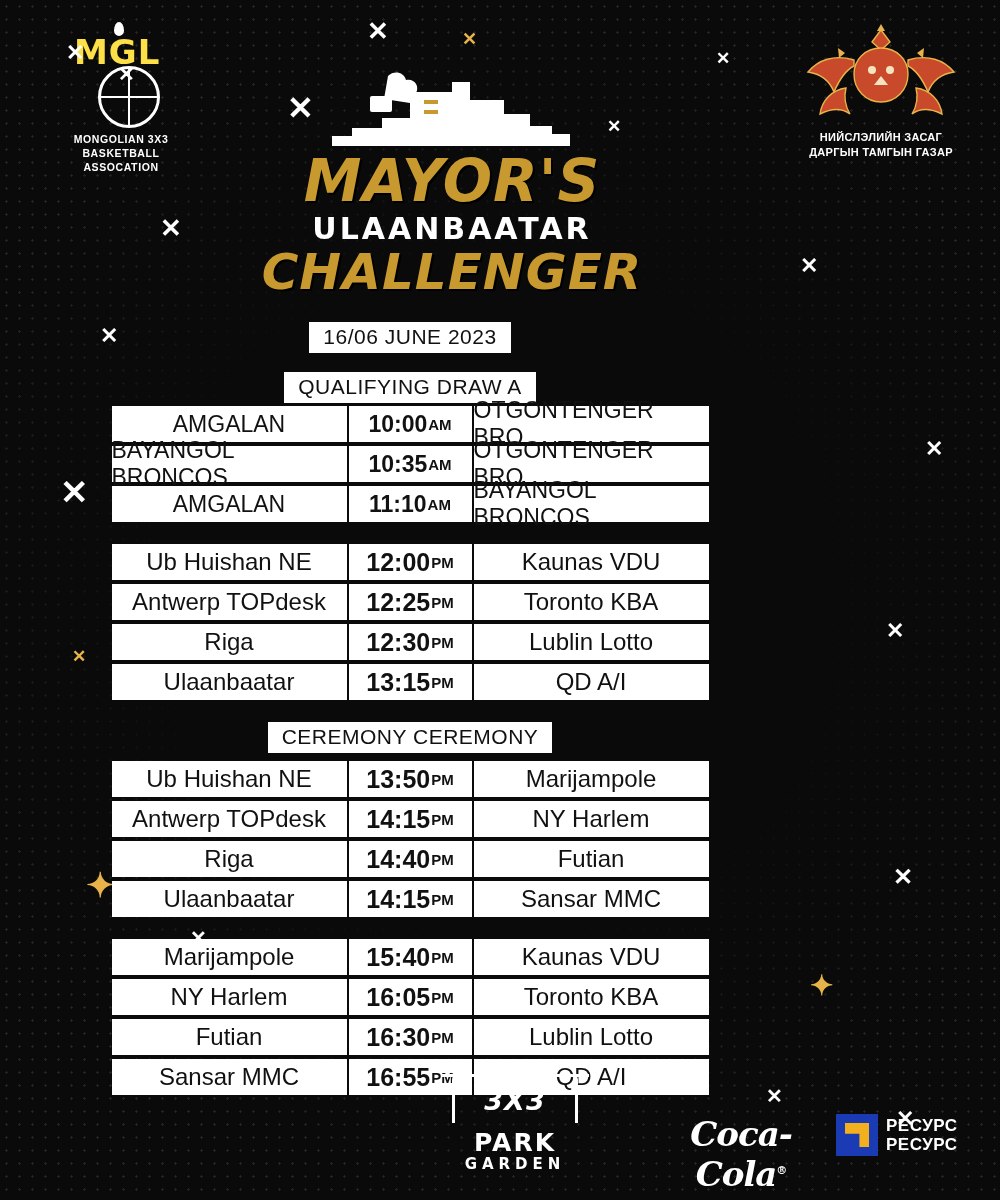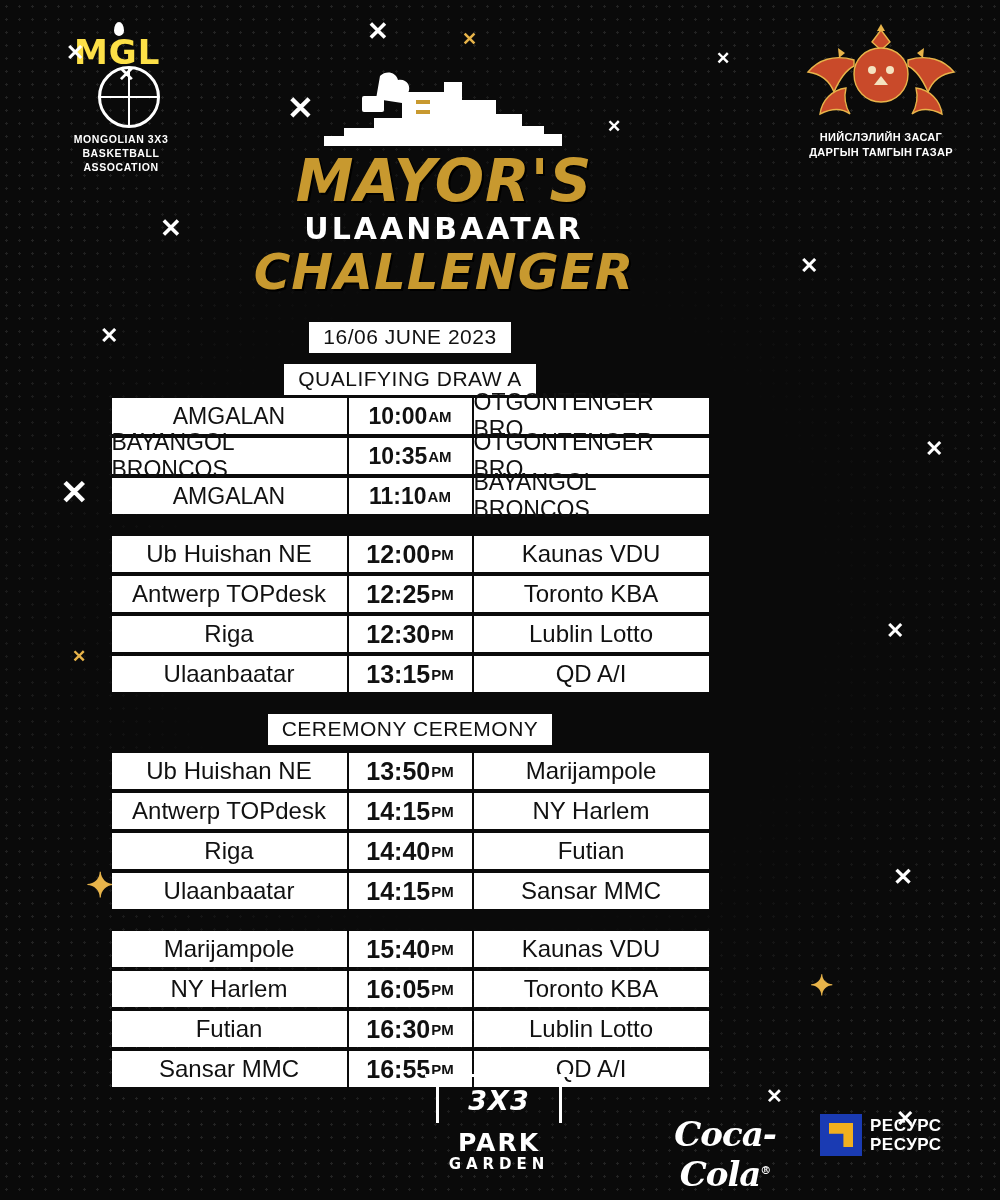--- a/index.html
+++ b/index.html
@@ -47,21 +47,21 @@
   .mgl-logo .x2{position:absolute;left:82px;top:44px;font-size:20px;font-weight:700;}
   .mgl-logo .cap{
     font-size:10.5px;font-weight:700;letter-spacing:.6px;line-height:1.35;margin-top:4px;
   }
 
   .gov-logo{position:absolute;right:24px;top:18px;width:190px;text-align:center;}
   .gov-emblem{position:relative;height:108px;}
   .gov-cap{font-size:11px;font-weight:700;line-height:1.35;letter-spacing:.3px;margin-top:4px;}
 
   
-  .title-wrap{position:absolute;left:0;top:70px;width:888px;text-align:center;}
+  .title-wrap{position:absolute;left:8px;top:70px;width:888px;text-align:center;}
   .skyline{height:80px;position:relative;margin-bottom:2px;}
   .t-mayor{
     font-family:"DejaVu Sans", sans-serif;
     font-weight:700;font-style:italic;font-size:58px;letter-spacing:1px;
     color:#c8992f;line-height:1;
     text-shadow:2px 2px 0 #000;
   }
   .t-ub{
     font-family:"DejaVu Sans", sans-serif;
     font-weight:700;font-size:30px;letter-spacing:3px;color:#fff;line-height:1.1;margin-top:2px;
@@ -96,21 +96,21 @@
   .cell.team{width:235px;}
   .cell.time{width:123px;font-weight:700;font-size:25px;letter-spacing:0;}
   .cell.time .ampm{font-size:15px;font-weight:700;margin-left:1px;}
   .gap-left{margin-right:2px;}
   .gap-right{margin-left:2px;}
   .block{margin-bottom:22px;}
   .pool-a .cell{font-size:23px;}
   .ceremony{margin:2px 0 8px;}
 
   
-  .footer{position:absolute;left:0;bottom:16px;width:796px;height:110px;}
+  .footer{position:absolute;left:16px;bottom:16px;width:796px;height:110px;}
   .pg{position:absolute;left:424px;top:0;width:150px;text-align:center;}
   .pg .hoop{
     width:120px;height:46px;margin:0 auto;border:3px solid #fff;border-bottom:none;
     border-radius:6px 6px 0 0;position:relative;
   }
   .pg .hoop:before{content:"";position:absolute;left:-14px;top:-3px;width:14px;height:3px;background:#fff;}
   .pg .hoop:after{content:"";position:absolute;right:-14px;top:-3px;width:14px;height:3px;background:#fff;}
   .pg .t3x3{
     font-family:"DejaVu Sans", sans-serif;font-weight:700;font-style:italic;font-size:27px;
     margin-top:-38px;letter-spacing:1px;
@@ -225,21 +225,21 @@
   <div class="t-mayor">MAYOR'S</div>
   <div class="t-ub">ULAANBAATAR</div>
   <div class="t-chal">CHALLENGER</div>
 </div>
 
 <div class="sched">
 
   <div class="center">
     <div class="banner">16/06 JUNE 2023</div>
   </div>
-  <div class="center" style="margin-top:11px;">
+  <div class="center" style="margin-top:19px;">
     <div class="banner">QUALIFYING DRAW A</div>
   </div>
 
   <div class="block pool-a" style="margin-top:3px;">
     <div class="row">
       <div class="cell team gap-left">AMGALAN</div>
       <div class="cell time">
           <span>10:00</span>
           <span class="ampm">AM</span>
         </div>

